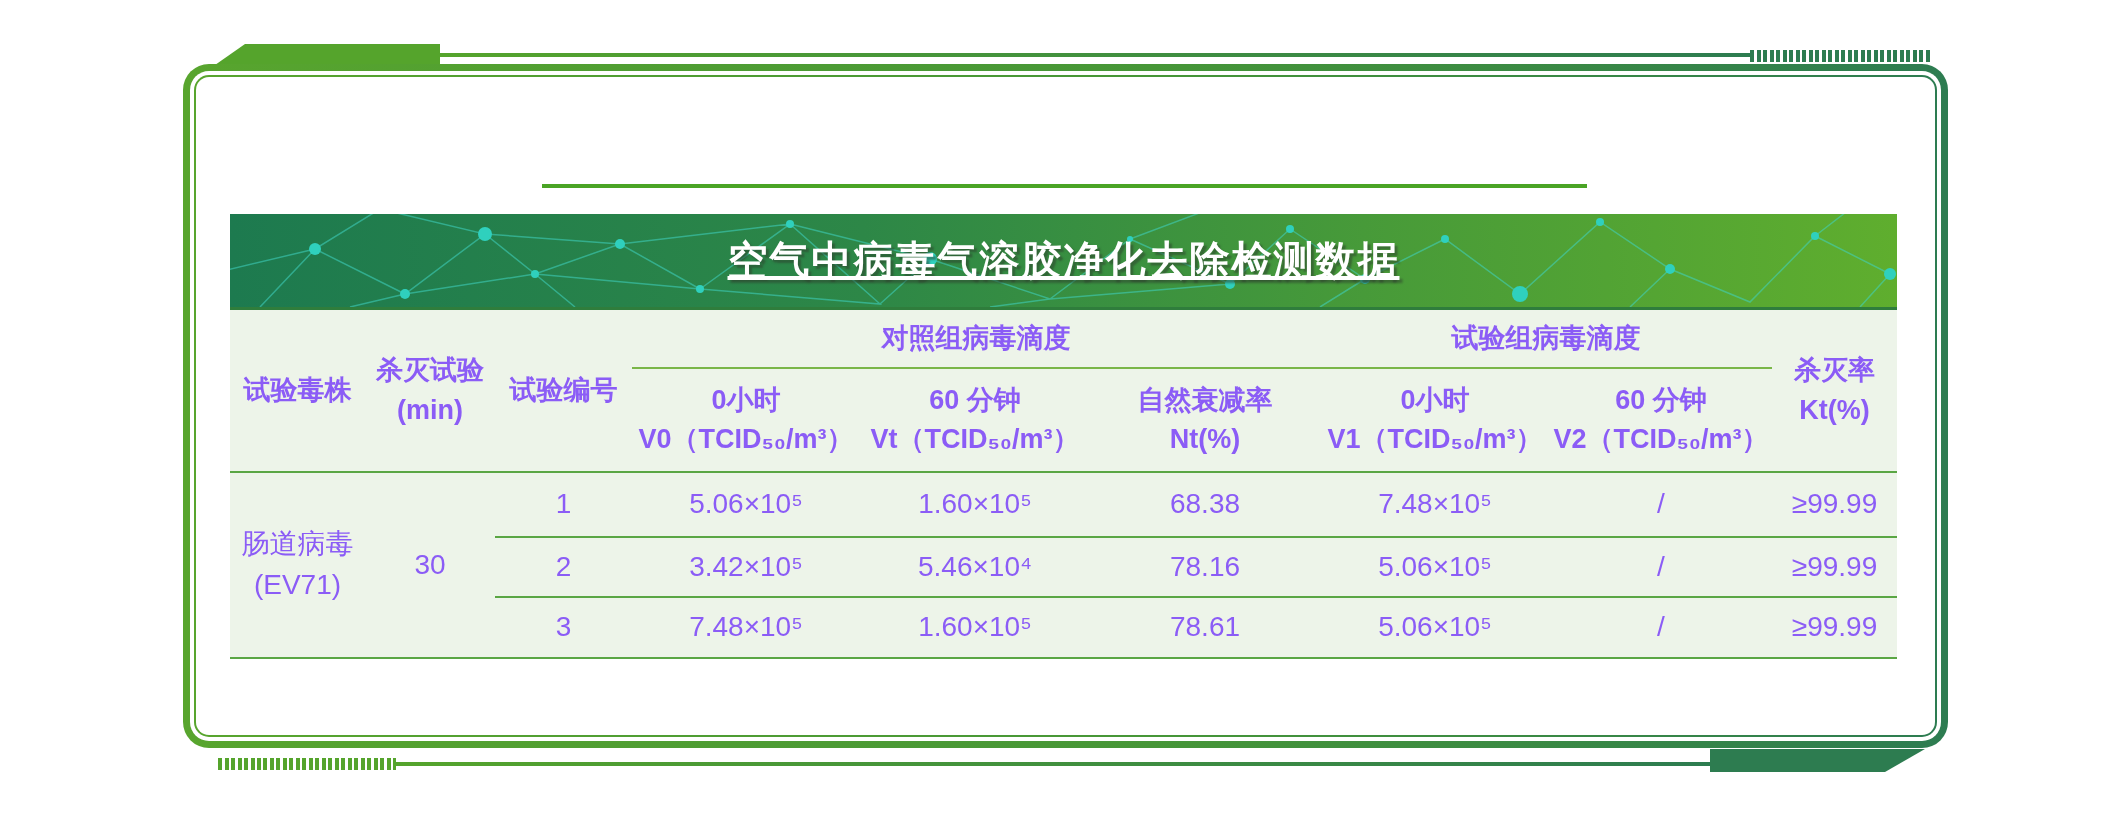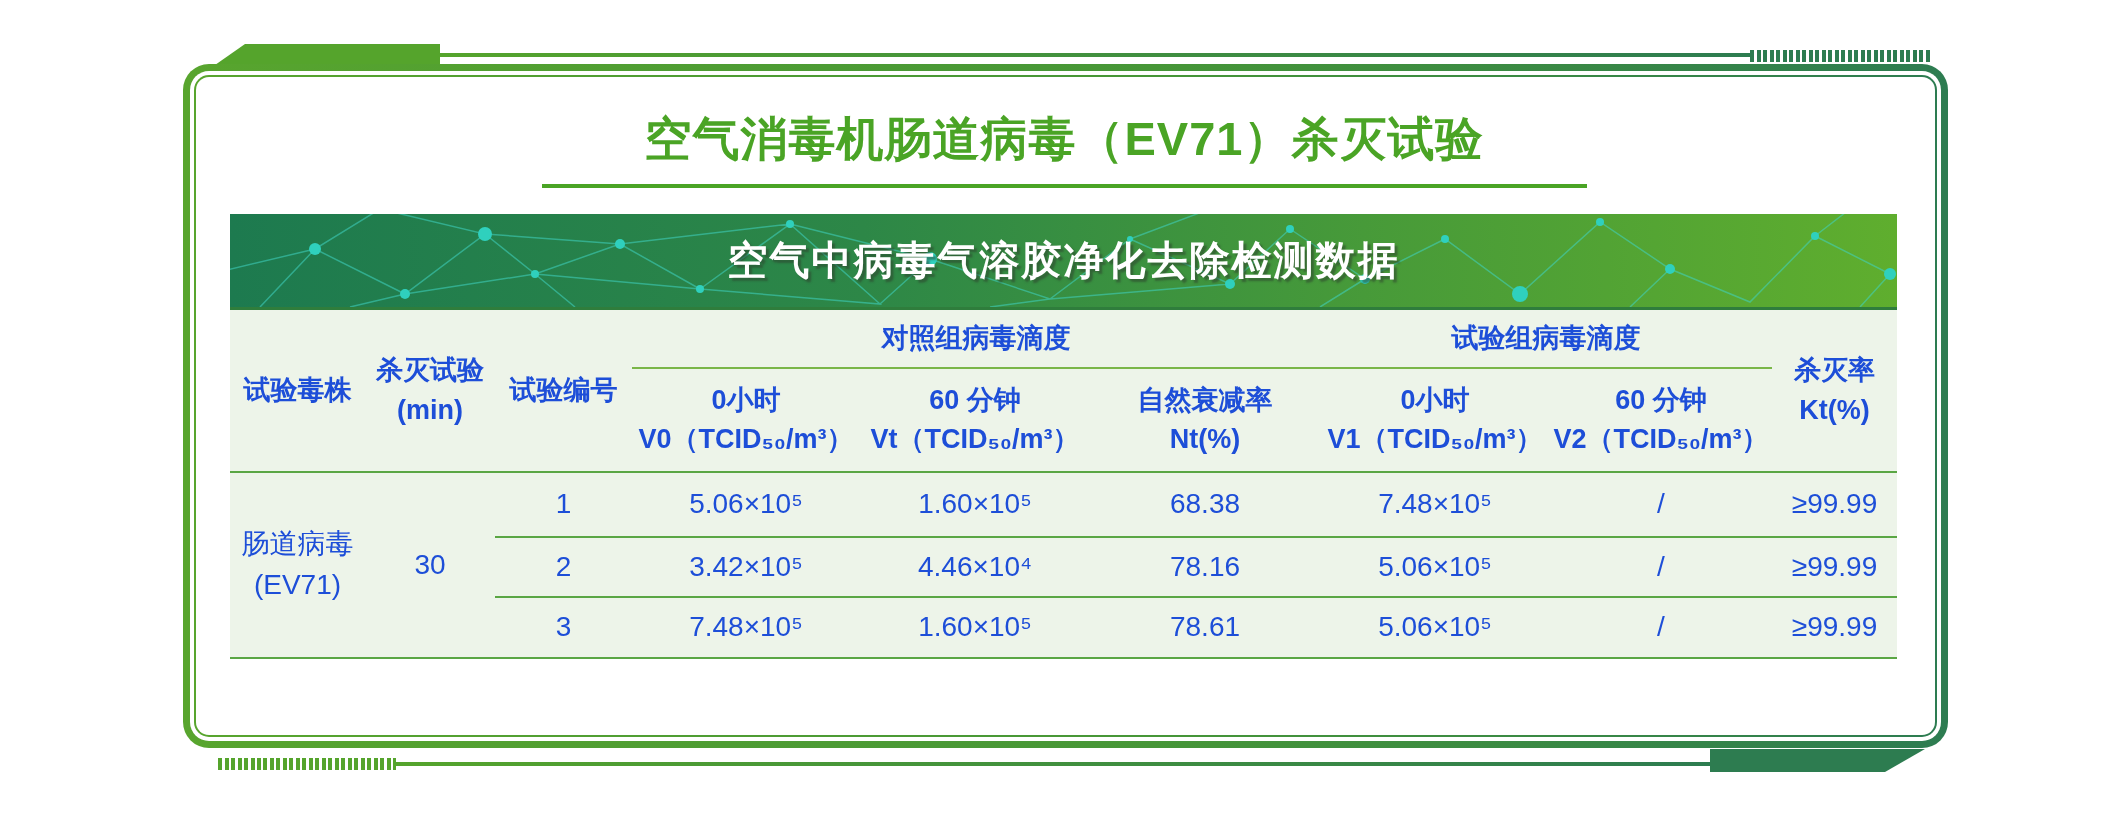--- a/index.html
+++ b/index.html
@@ -46,27 +46,28 @@
   .banner{
     position:absolute;left:230px;top:214px;width:1667px;height:96px;
     background:linear-gradient(90deg,#1d7a4f 0%,#2d8747 38%,#479a39 68%,#5fae2e 100%);
     border-bottom:3px solid #2f7d3c;box-sizing:border-box;overflow:hidden;
   }
   .banner svg{position:absolute;left:0;top:0;}
   .banner-title{
     position:relative;width:100%;height:93px;line-height:93px;text-align:center;
     color:#ffffff;font-size:40px;font-weight:700;letter-spacing:2px;
     text-shadow:3px 3px 2px rgba(45,65,45,.55);
+    text-decoration:underline;
   }
   
   .table-wrap{position:absolute;left:230px;top:310px;width:1667px;background:#edf4e9;}
   table.data{border-collapse:collapse;table-layout:fixed;width:1667px;}
   table.data th,table.data td{
     padding:0;text-align:center;vertical-align:middle;font-weight:400;
-    font-size:28px;color:#1d4ed8;line-height:1.45;
+    font-size:28px;color:#8b5cf6;line-height:1.45;
   }
   table.data th{font-weight:600;font-size:27px;}
   tr.group-row{height:58px;}
   tr.sub-row{height:104px;}
   tr.data-row-1{height:65px;}
   tr.data-row-2{height:60px;}
   tr.data-row-3{height:61px;}
   th.span-head{border-bottom:2px solid #5aa644;}      
   th.group-head{border-bottom:2px solid #7ab648;}     
   th.sub-head{border-bottom:2px solid #5aa644;}
@@ -90,21 +91,20 @@
   <div class="deco-bottom-trapezoid"></div>
 
   <div class="frame-outer">
     <div class="frame-gap">
         <div class="frame-line">
           <div class="frame-content"></div>
         </div>
       </div>
   </div>
 
-  <div class="main-title">空气消毒机肠道病毒（EV71）杀灭试验</div>
   <div class="title-underline"></div>
 
   <div class="banner">
     <svg width="1667" height="93" viewBox="0 0 1667 93">
       <g stroke="#3fd4c2" stroke-opacity="0.55" stroke-width="1.5" fill="none">
         <path d="M-20 60 L85 35 L150 -5 M85 35 L30 93 M85 35 L175 80 L255 20 L150 -5 M175 80 L120 93 M255 20 L305 60 L175 80 M305 60 L345 93 M305 60 L390 30 L255 20 M390 30 L470 75 L305 60 M470 75 L560 10 L390 30 M560 10 L650 90 L470 75 M560 10 L700 45 L650 90 M700 45 L820 85 L900 25 M820 85 L760 93 M900 25 L1000 70 L820 85 M900 25 L980 -5"></path>
         <path d="M1060 15 L1135 65 L1215 25 L1290 80 L1370 8 L1440 55 L1520 88 L1585 22 L1660 60 M1135 65 L1215 25 M1290 80 L1215 25 M1370 8 L1290 80 M1440 55 L1370 8 M1520 88 L1440 55 M1585 22 L1520 88 M1660 60 L1585 22 M1060 15 L1000 70 M1135 65 L1090 93 M1440 55 L1400 93 M1585 22 L1620 -5 M1660 60 L1630 93"></path>
       </g>
       <g fill="#2fd0bd">
         <circle cx="85" cy="35" r="6"></circle>
@@ -192,21 +192,21 @@
           <td class="sep">5.06×10⁵</td>
           <td class="sep">1.60×10⁵</td>
           <td class="sep">68.38</td>
           <td class="sep">7.48×10⁵</td>
           <td class="sep">/</td>
           <td class="sep">≥99.99</td>
         </tr>
         <tr class="data-row-2">
           <td class="sep">2</td>
           <td class="sep">3.42×10⁵</td>
-          <td class="sep">4.46×10⁴</td>
+          <td class="sep">5.46×10⁴</td>
           <td class="sep">78.16</td>
           <td class="sep">5.06×10⁵</td>
           <td class="sep">/</td>
           <td class="sep">≥99.99</td>
         </tr>
         <tr class="data-row-3">
           <td>3</td>
           <td>7.48×10⁵</td>
           <td>1.60×10⁵</td>
           <td>78.61</td>

